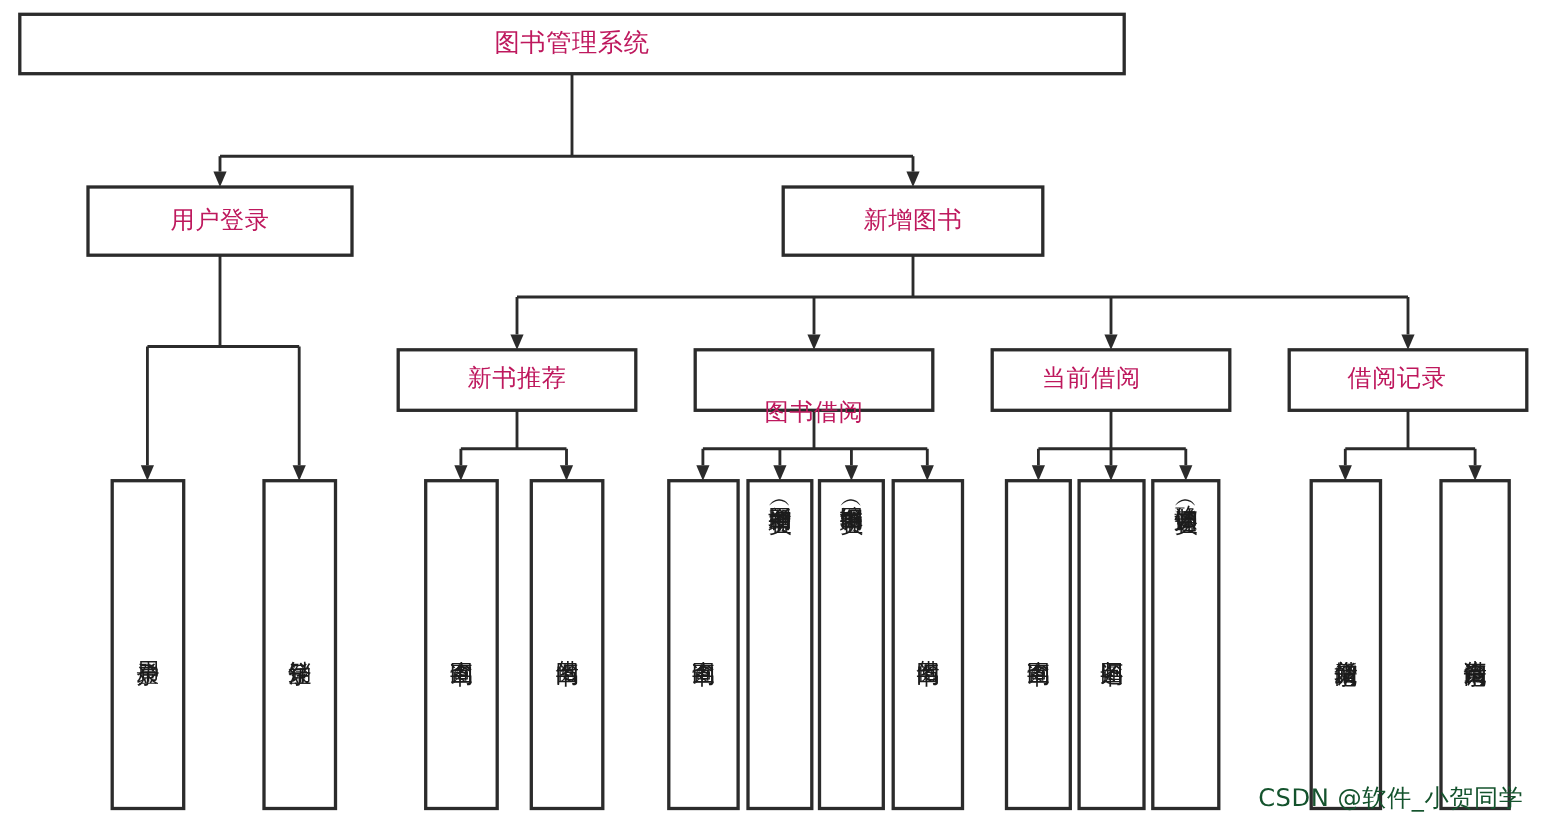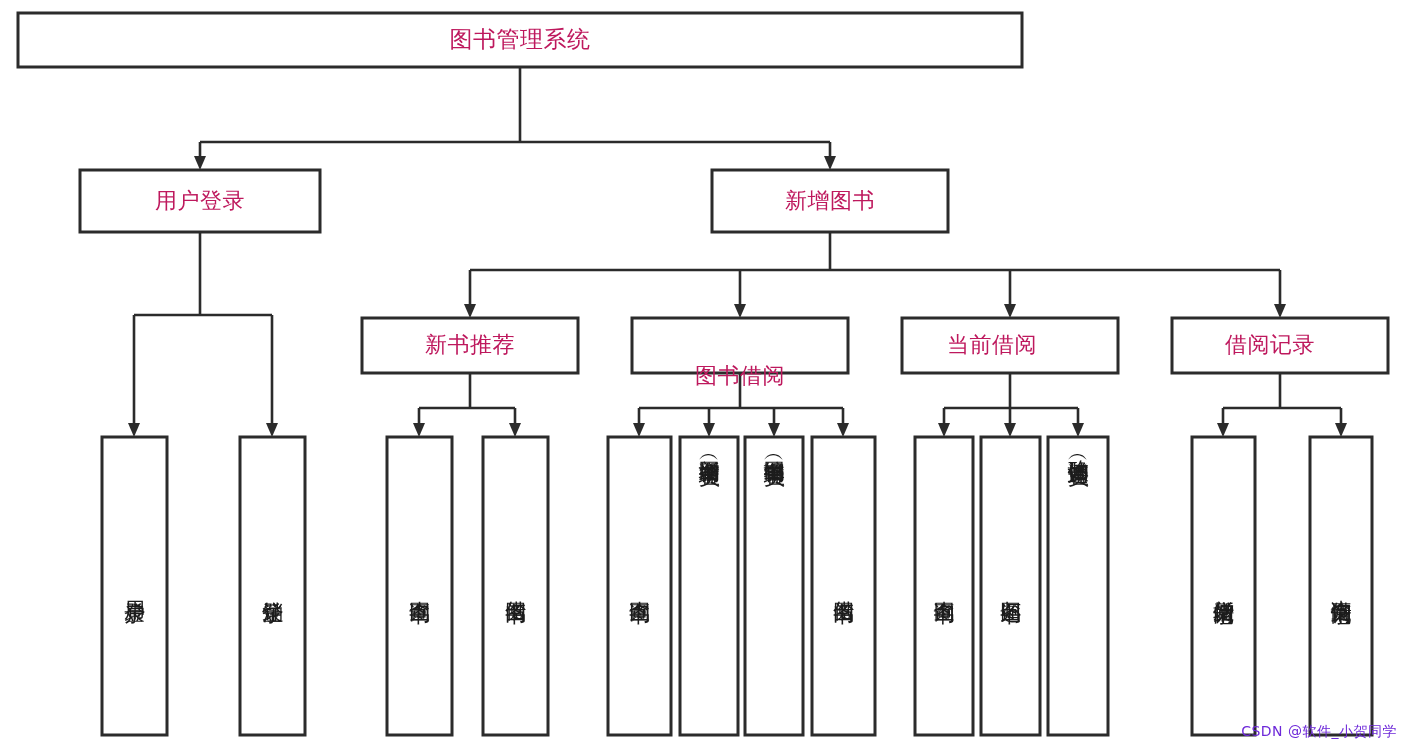--- a/index.html
+++ b/index.html
@@ -63,24 +63,24 @@
     font-size: 21px;
     line-height: 1.25;
     letter-spacing: 1px;
     writing-mode: vertical-rl;
     text-orientation: upright;
     pointer-events: none;
     text-align: center;
   }
   .watermark {
     position: absolute;
-    right: 8px;
+    right: 20px;
     bottom: 6px;
-    font-size: 14px;
-    color: #6d28d9;
+    font-size: 22px;
+    color: #14532d;
     letter-spacing: 0.5px;
     white-space: nowrap;
   }
 </style>
 </head>
 <body>
 
 <div id="diagram-root">
 
   <svg class="diagram-canvas" viewBox="0 0 1405 747" xmlns="http://www.w3.org/2000/svg">

